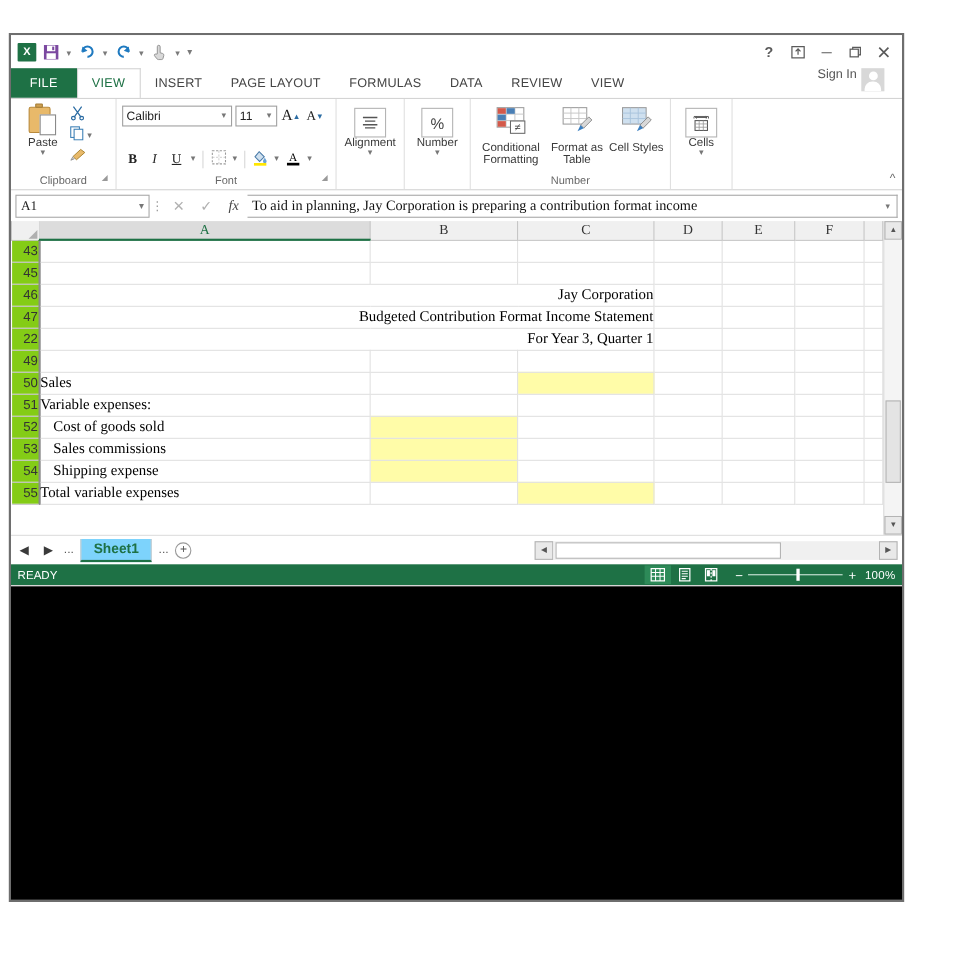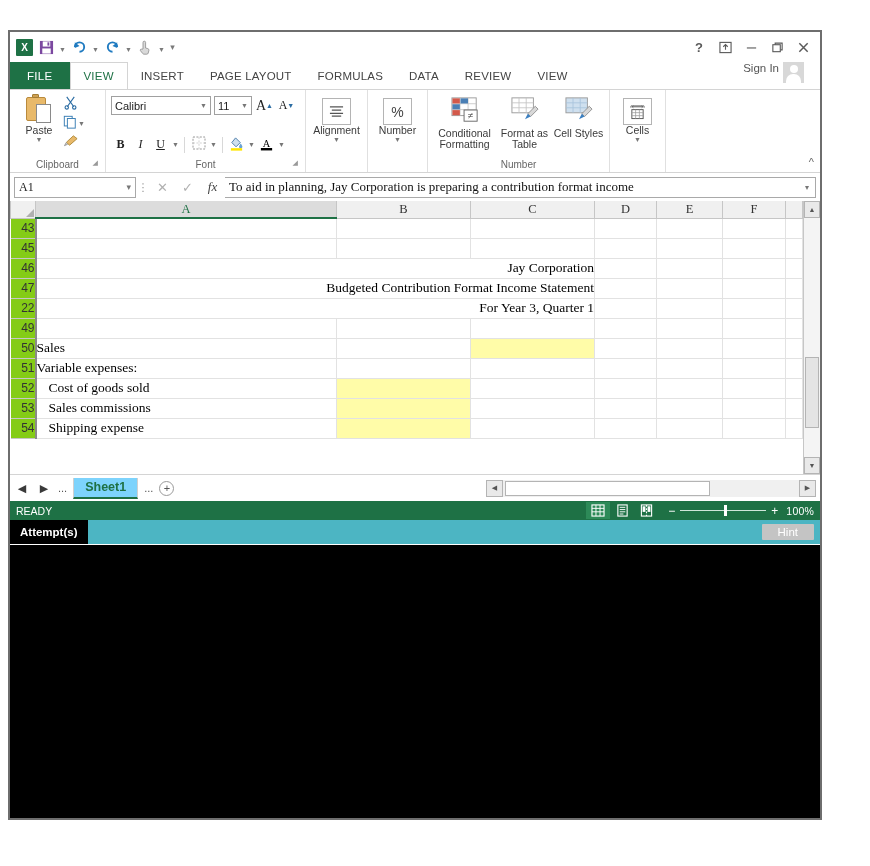--- a/index.html
+++ b/index.html
@@ -721,20 +721,30 @@
               <tr>
                 <td class="rowhdr">54</td>
                 <td class="cell colA ind">Shipping expense</td>
                 <td class="cell yellow" style="background: rgb(255, 252, 168);"></td>
                 <td class="cell "></td>
                 <td class="cell "></td>
                 <td class="cell "></td>
                 <td class="cell "></td>
                 <td class="cell "></td>
               </tr>
+              <tr>
+                <td class="rowhdr">55</td>
+                <td class="cell colA">Total variable expenses</td>
+                <td class="cell "></td>
+                <td class="cell yellow" style="background: rgb(255, 252, 168);"></td>
+                <td class="cell "></td>
+                <td class="cell "></td>
+                <td class="cell "></td>
+                <td class="cell "></td>
+              </tr>
             </tbody>
         </table>
       </div>
       <div class="vscroll">
         <div class="sb-arrow">▲</div>
         <div class="sb-track">
           <div class="sb-thumb" style="top:58%;height:30%;"></div>
         </div>
         <div class="sb-arrow">▼</div>
       </div>
@@ -784,19 +794,15 @@
         <span class="zs-sign">−</span>
         <span class="zs-line">
             <span class="zs-knob"></span>
           </span>
         <span class="zs-sign">+</span>
       </div>
       <span class="zpct">100%</span>
     </div>
   </div>
 
-  <div class="attemptbar">
-    <span class="attempt-lbl">Attempt(s)</span>
-    <span class="hintbtn">Hint</span>
-  </div>
 
   <div class="blackpanel"></div>
 </div>
 
 </body></html>

